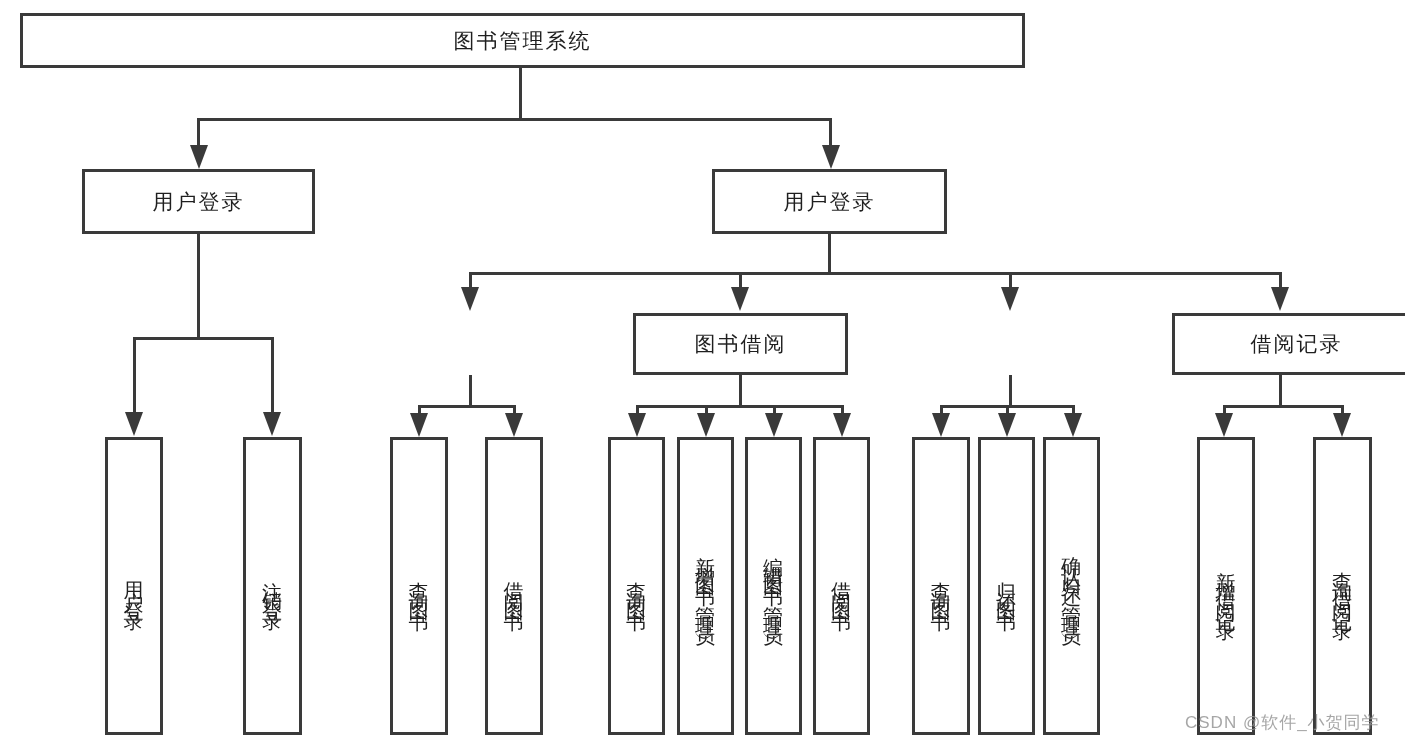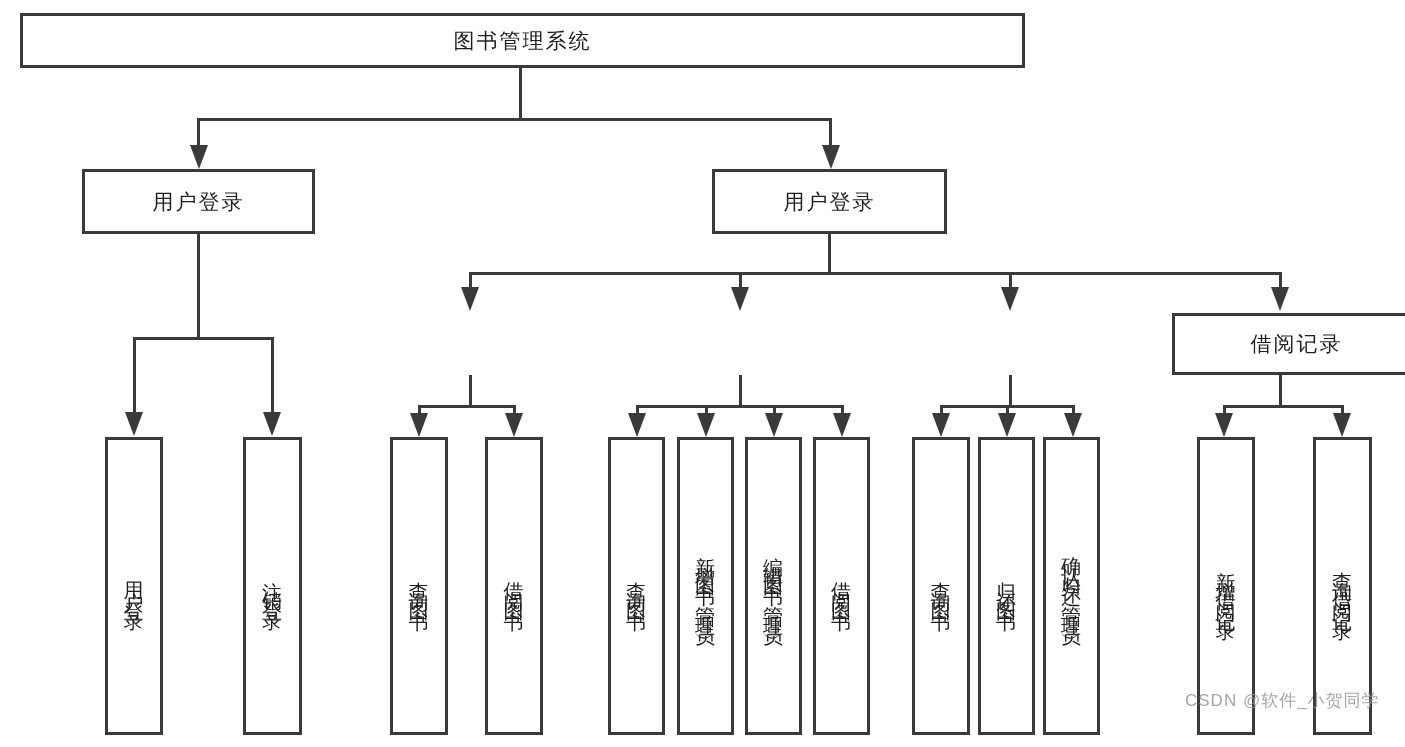--- a/index.html
+++ b/index.html
@@ -18,40 +18,43 @@
     font-size:20px;letter-spacing:10px;line-height:1;white-space:nowrap;
   }
   .vl{position:absolute;width:3px;background:#3a3a3a;}
   .hl{position:absolute;height:3px;background:#3a3a3a;}
   .ar{
     position:absolute;width:0;height:0;
     border-left:9px solid transparent;border-right:9px solid transparent;
     border-top:24px solid #3a3a3a;
   }
   .watermark{
-    position:absolute;left:1185px;top:689px;font-size:17px;letter-spacing:1px;
+    position:absolute;left:1185px;top:711px;font-size:17px;letter-spacing:1px;
     color:rgba(150,150,150,0.85);white-space:nowrap;
   }
 </style>
 </head>
 <body>
 
 <div id="stage">
 
   <div class="box h" style="left:20px;top:13px;width:1005px;height:55px">
     <span>图书管理系统</span>
   </div>
 
   <div class="box h" style="left:82px;top:169px;width:233px;height:65px">
     <span>用户登录</span>
   </div>
   <div class="box h" style="left:712px;top:169px;width:235px;height:65px">
     <span>用户登录</span>
   </div>
 
+  <div class="box h" style="left:633px;top:313px;width:215px;height:62px">
+    <span>图书借阅</span>
+  </div>
   <div class="box h" style="left:1172px;top:313px;width:249px;height:62px">
     <span>借阅记录</span>
   </div>
 
   <div class="box v" style="left:105px;top:437px;width:58px;height:298px">
     <span>用户登录</span>
   </div>
   <div class="box v" style="left:243px;top:437px;width:59px;height:298px">
     <span>注销登录</span>
   </div>

